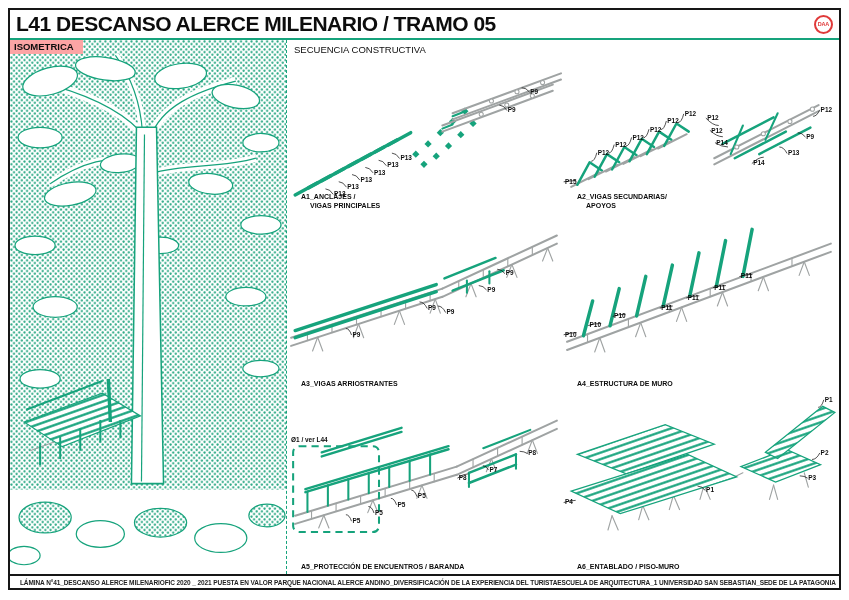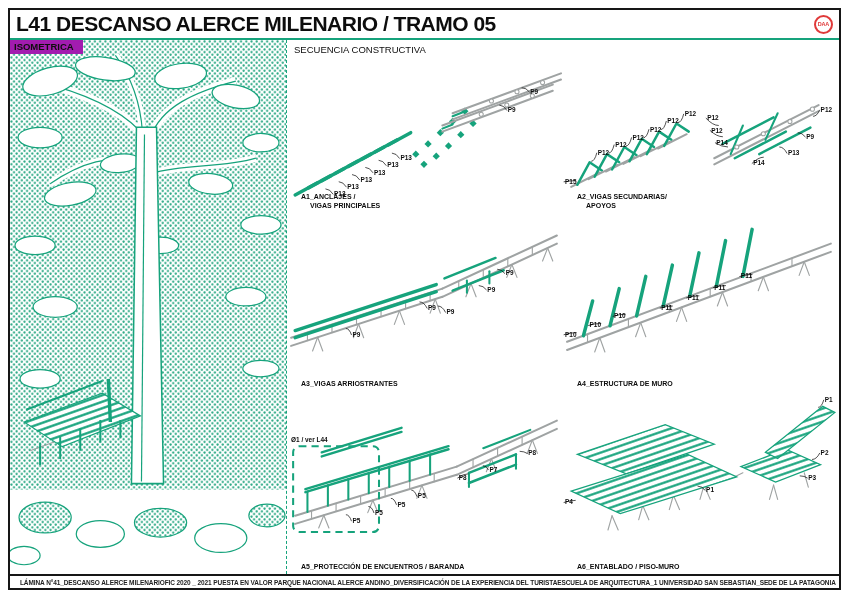--- a/index.html
+++ b/index.html
@@ -15,21 +15,21 @@
   
   .titlebar{display:flex;align-items:center;justify-content:space-between;height:30px;border-bottom:2px solid var(--green);padding:0 6px 0 6px;}
   .title{font-size:21px;font-weight:bold;letter-spacing:-0.5px;color:#0d0d0d;white-space:nowrap;}
   .logo{width:19px;height:19px;border:2px solid var(--red);border-radius:50%;color:var(--red);
         font-size:5.5px;font-weight:bold;display:flex;align-items:center;justify-content:center;letter-spacing:-0.2px;flex:0 0 auto;}
   .subtitlebar{height:17px;border-bottom:2px solid var(--green);display:flex;align-items:center;padding-left:6px;}
   .subtitle{font-size:9.5px;font-weight:bold;color:#0d0d0d;letter-spacing:-0.1px;}
   
   .main{flex:1;display:flex;min-height:0;}
   .iso-panel{position:relative;width:277px;border-right:1px dashed var(--green);overflow:hidden;}
-  .panel-label{position:absolute;top:0;left:0;background:#a21caf;padding:1px 9px 2px 4px;font-size:9.5px;font-weight:bold;color:#0d0d0d;z-index:2;}
+  .panel-label{position:absolute;top:0;left:0;background:#fca5a5;padding:1px 9px 2px 4px;font-size:9.5px;font-weight:bold;color:#0d0d0d;z-index:2;}
   .iso-panel svg{display:block;width:100%;height:100%;}
   .seq-panel{flex:1;position:relative;display:flex;flex-direction:column;min-width:0;}
   .seq-header{font-size:9.5px;font-weight:normal;color:#0d0d0d;padding:4px 0 1px 7px;}
   .grid{flex:1;display:grid;grid-template-columns:1fr 1fr;grid-template-rows:157px 178px 1fr;min-height:0;}
   .cell{position:relative;overflow:hidden;}
   .cell svg.dwg{position:absolute;inset:0;width:100%;height:100%;}
   .cap{position:absolute;left:14px;bottom:3px;font-size:7px;font-weight:bold;color:#0d0d0d;line-height:1.3;z-index:2;}
   .cap .l2{display:block;margin-left:9px;}
   
   .dwg line,.dwg path,.dwg polyline{fill:none;stroke-linecap:round;stroke-linejoin:round;}

